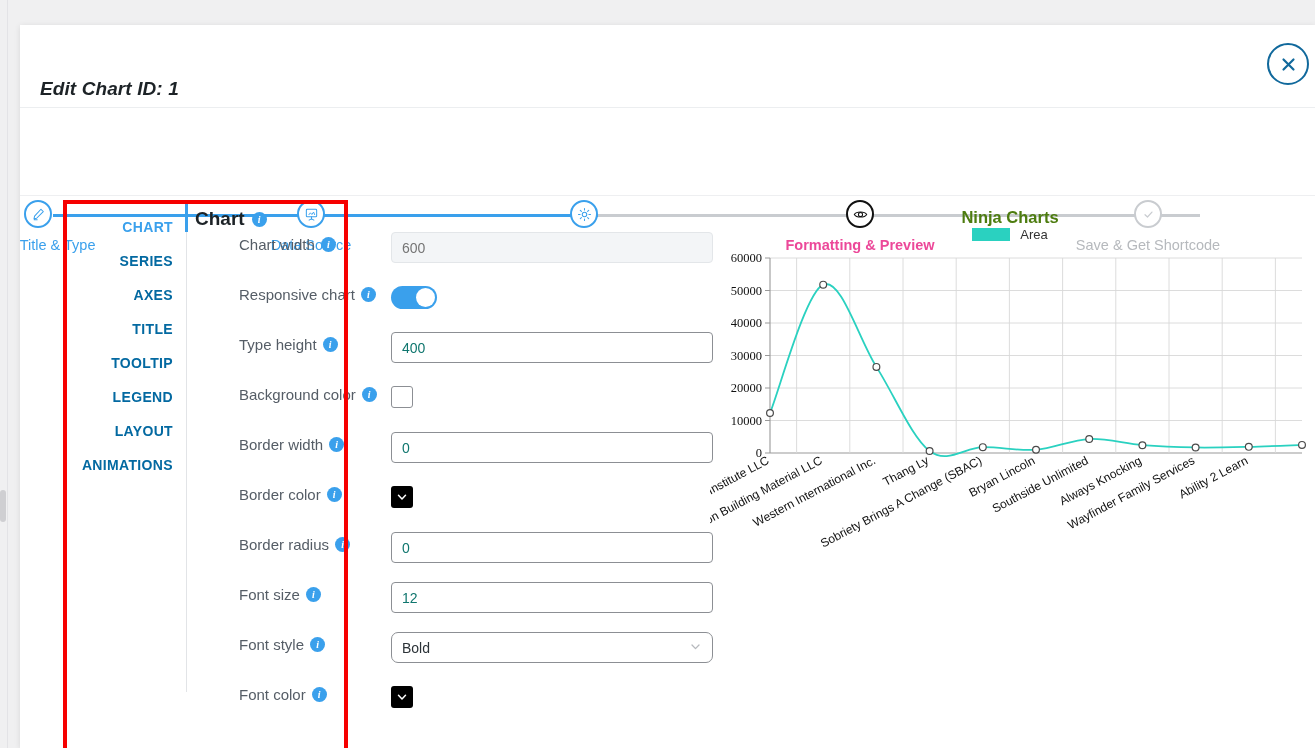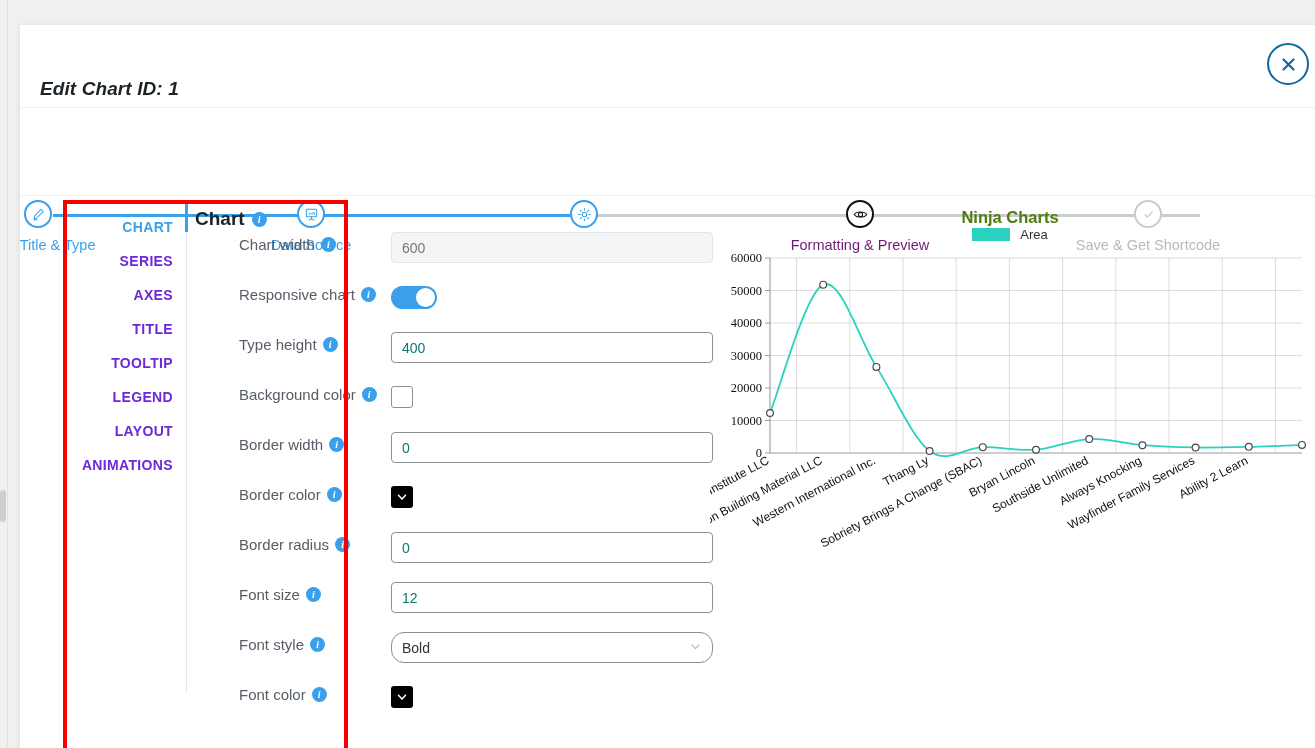--- a/index.html
+++ b/index.html
@@ -71,40 +71,40 @@
     width:28px; height:28px; border-radius:50%;
     background:#fff; border:2px solid #3aa0ec;
     margin:0 auto; display:flex; align-items:center; justify-content:center;
     position:relative; z-index:3;
   }
   .step.active .step-dot{ border-color:#111; border-width:2.5px; }
   .step.todo .step-dot{ border-color:#c9ccd0; }
   .step-label{
     margin-top:9px; font-size:14.5px; color:#3aa0ec; white-space:nowrap;
   }
-  .step.active .step-label{ color:#701a75; font-weight:400; }
+  .step.active .step-label{ color:#ec4899; font-weight:700; }
   .step.todo .step-label{ color:#b6b9bd; }
 
   
   #content{ position:relative; height:552px; }
 
   
   #annotation-box{
     position:absolute; left:43px; top:4px;
     width:285px; height:552px;
     border:4px solid #f60000; pointer-events:none; z-index:20;
   }
 
   
   #tab-rail{
     position:absolute; left:47px; top:8px; width:118px;
     text-align:right; padding-top:6px;
   }
   .tab-item{
-    font-size:14px; font-weight:700; color:#6d28d9;
+    font-size:14px; font-weight:700; color:#0369a1;
     letter-spacing:.35px; padding:9px 12px 9px 0; cursor:pointer;
     white-space:nowrap;
   }
   .tab-item.selected{ color:#3aa0ec; }
 
   #rail-divider{
     position:absolute; left:166px; top:8px; width:1px; height:488px;
     background:#e2e4e7;
   }
   #rail-divider-active{
@@ -137,21 +137,21 @@
 
   .text-input{
     width:322px; height:31px; border:1px solid #8c8f94; border-radius:4px;
     background:#fff; font-size:14px; color:#0f766e;
     padding:0 10px; font-family:"Liberation Sans", sans-serif; outline:none;
   }
   .text-input.disabled{
     background:#f3f5f7; border-color:#e3e6e9; color:#a7aaaf;
   }
   .select-input{
-    width:322px; height:31px; border:1px solid #8c8f94; border-radius:13px;
+    width:322px; height:31px; border:1px solid #8c8f94; border-radius:7px;
     background:#fff; font-size:14px; color:#2c3338;
     padding:0 10px; position:relative; display:flex; align-items:center;
     cursor:pointer;
   }
   .select-caret{
     position:absolute; right:10px; top:50%; transform:translateY(-50%);
     color:#b6b9bd;
   }
   .toggle{
     width:46px; height:23px; border-radius:12px; background:#3aa0ec;

